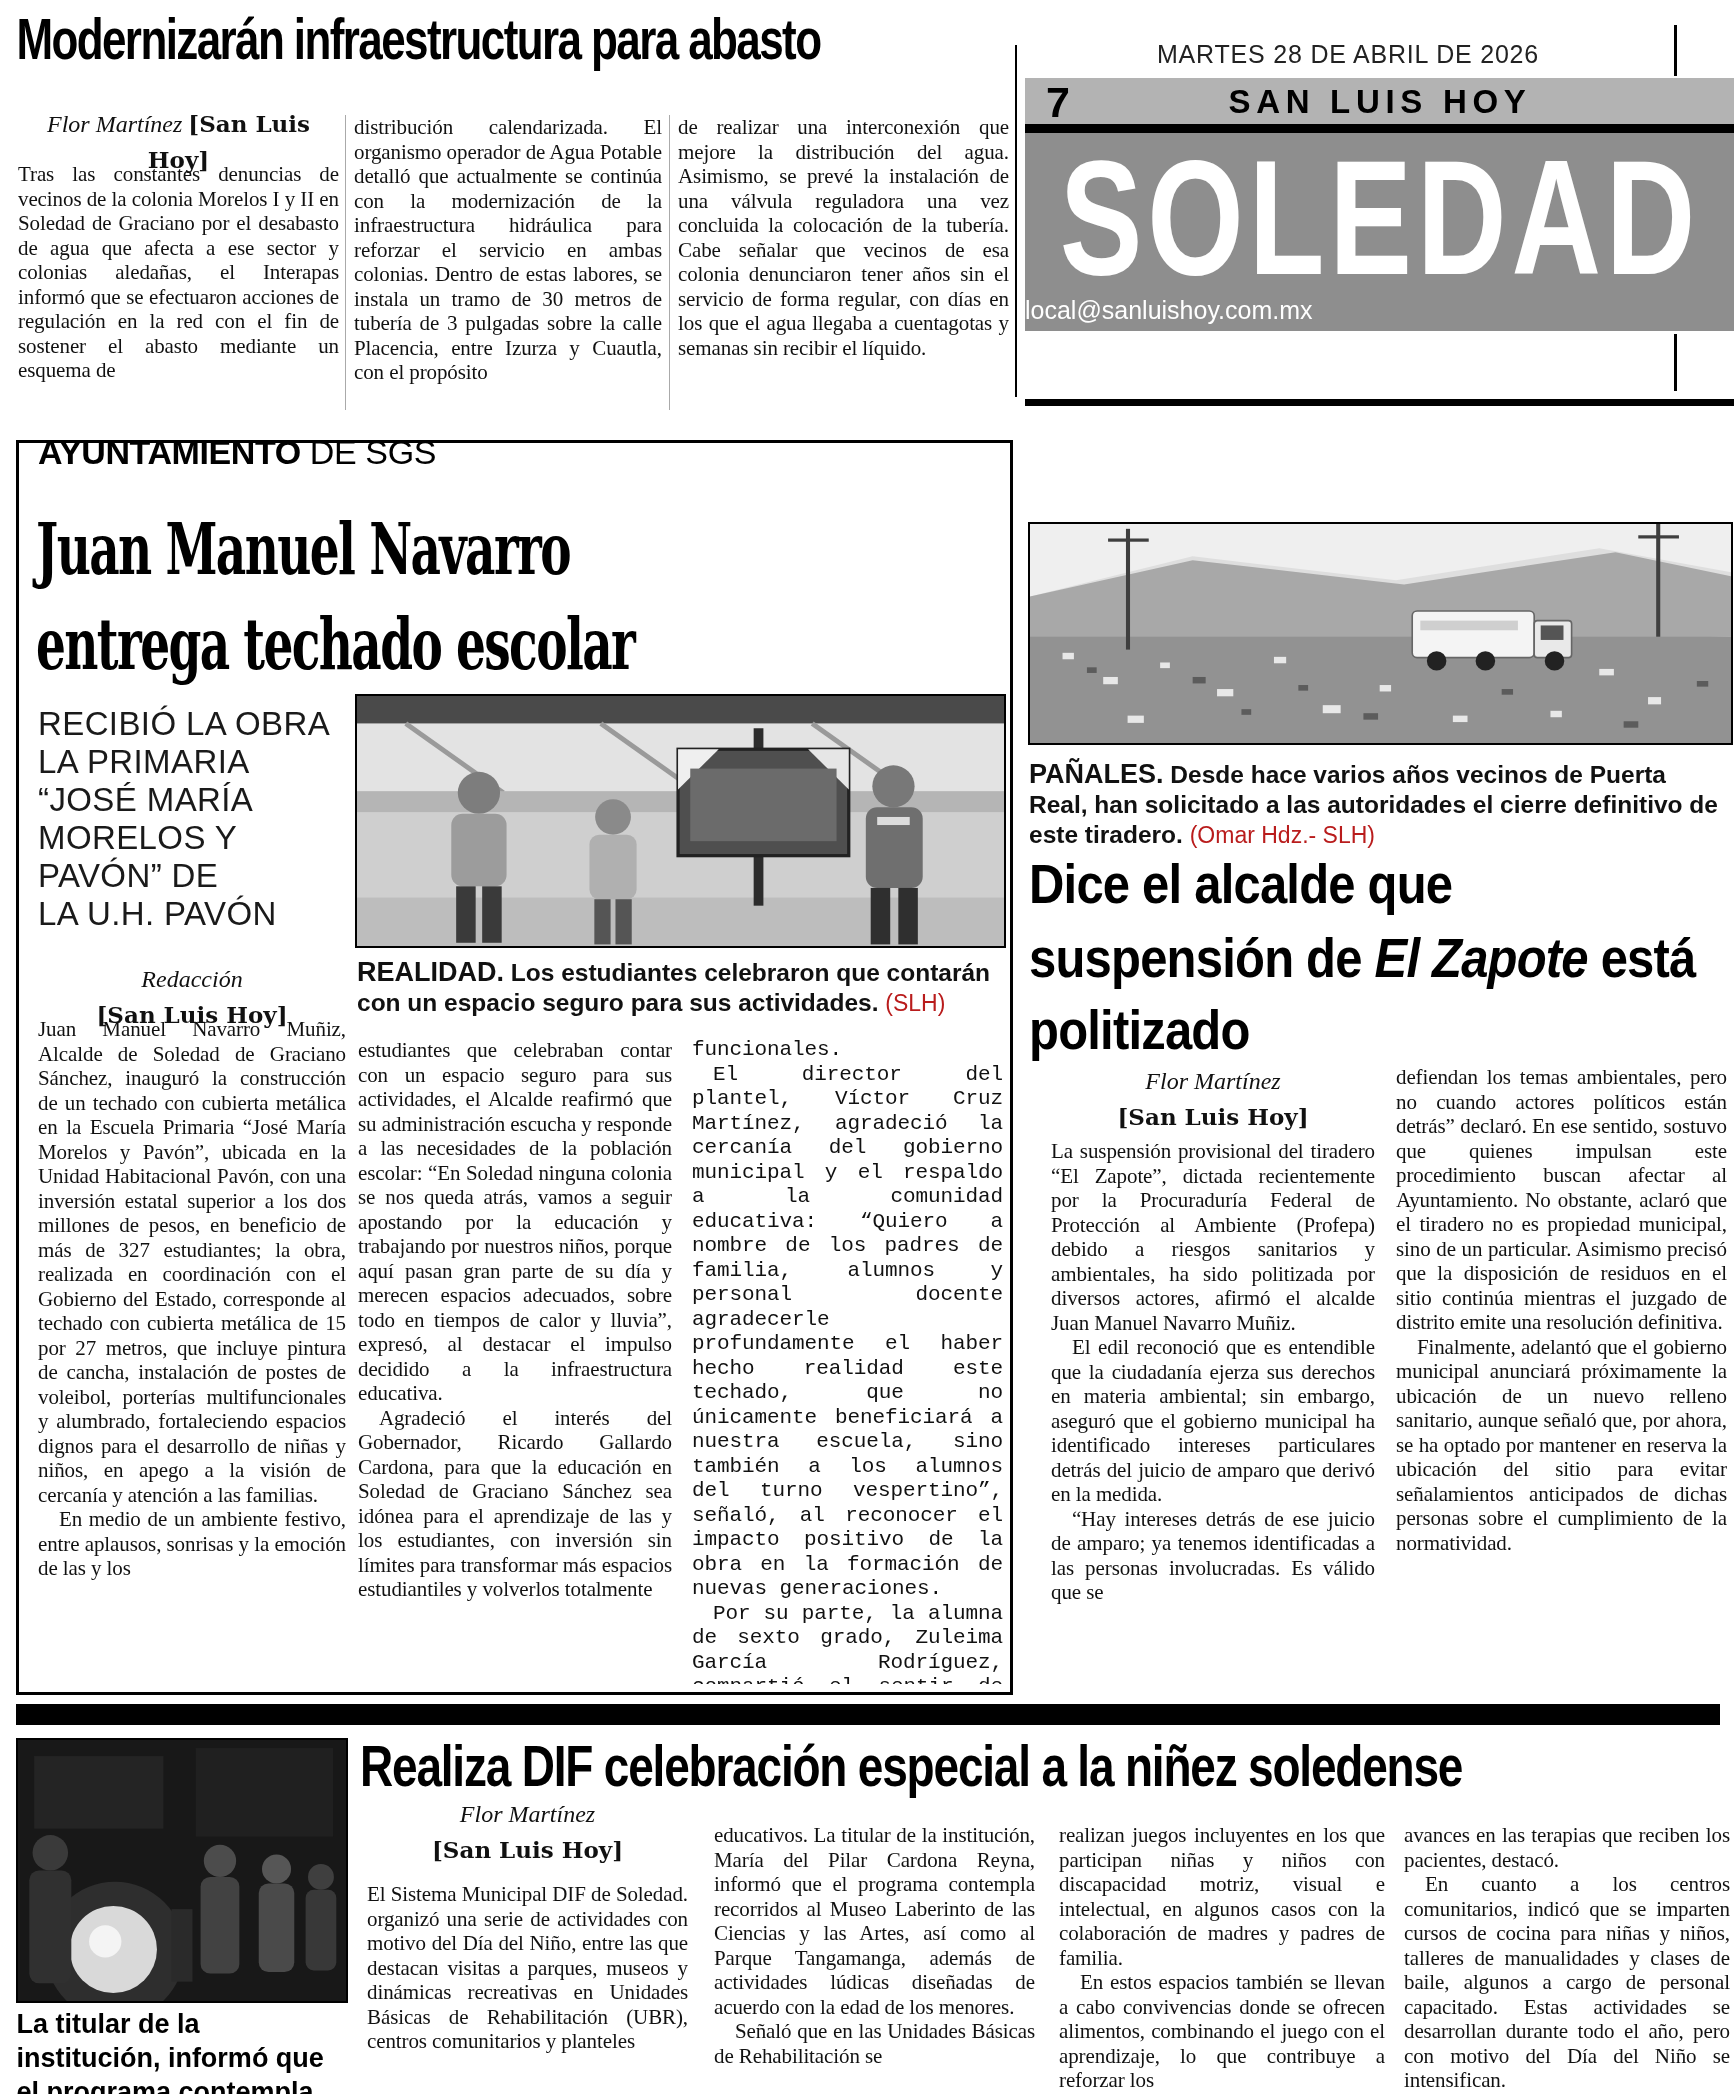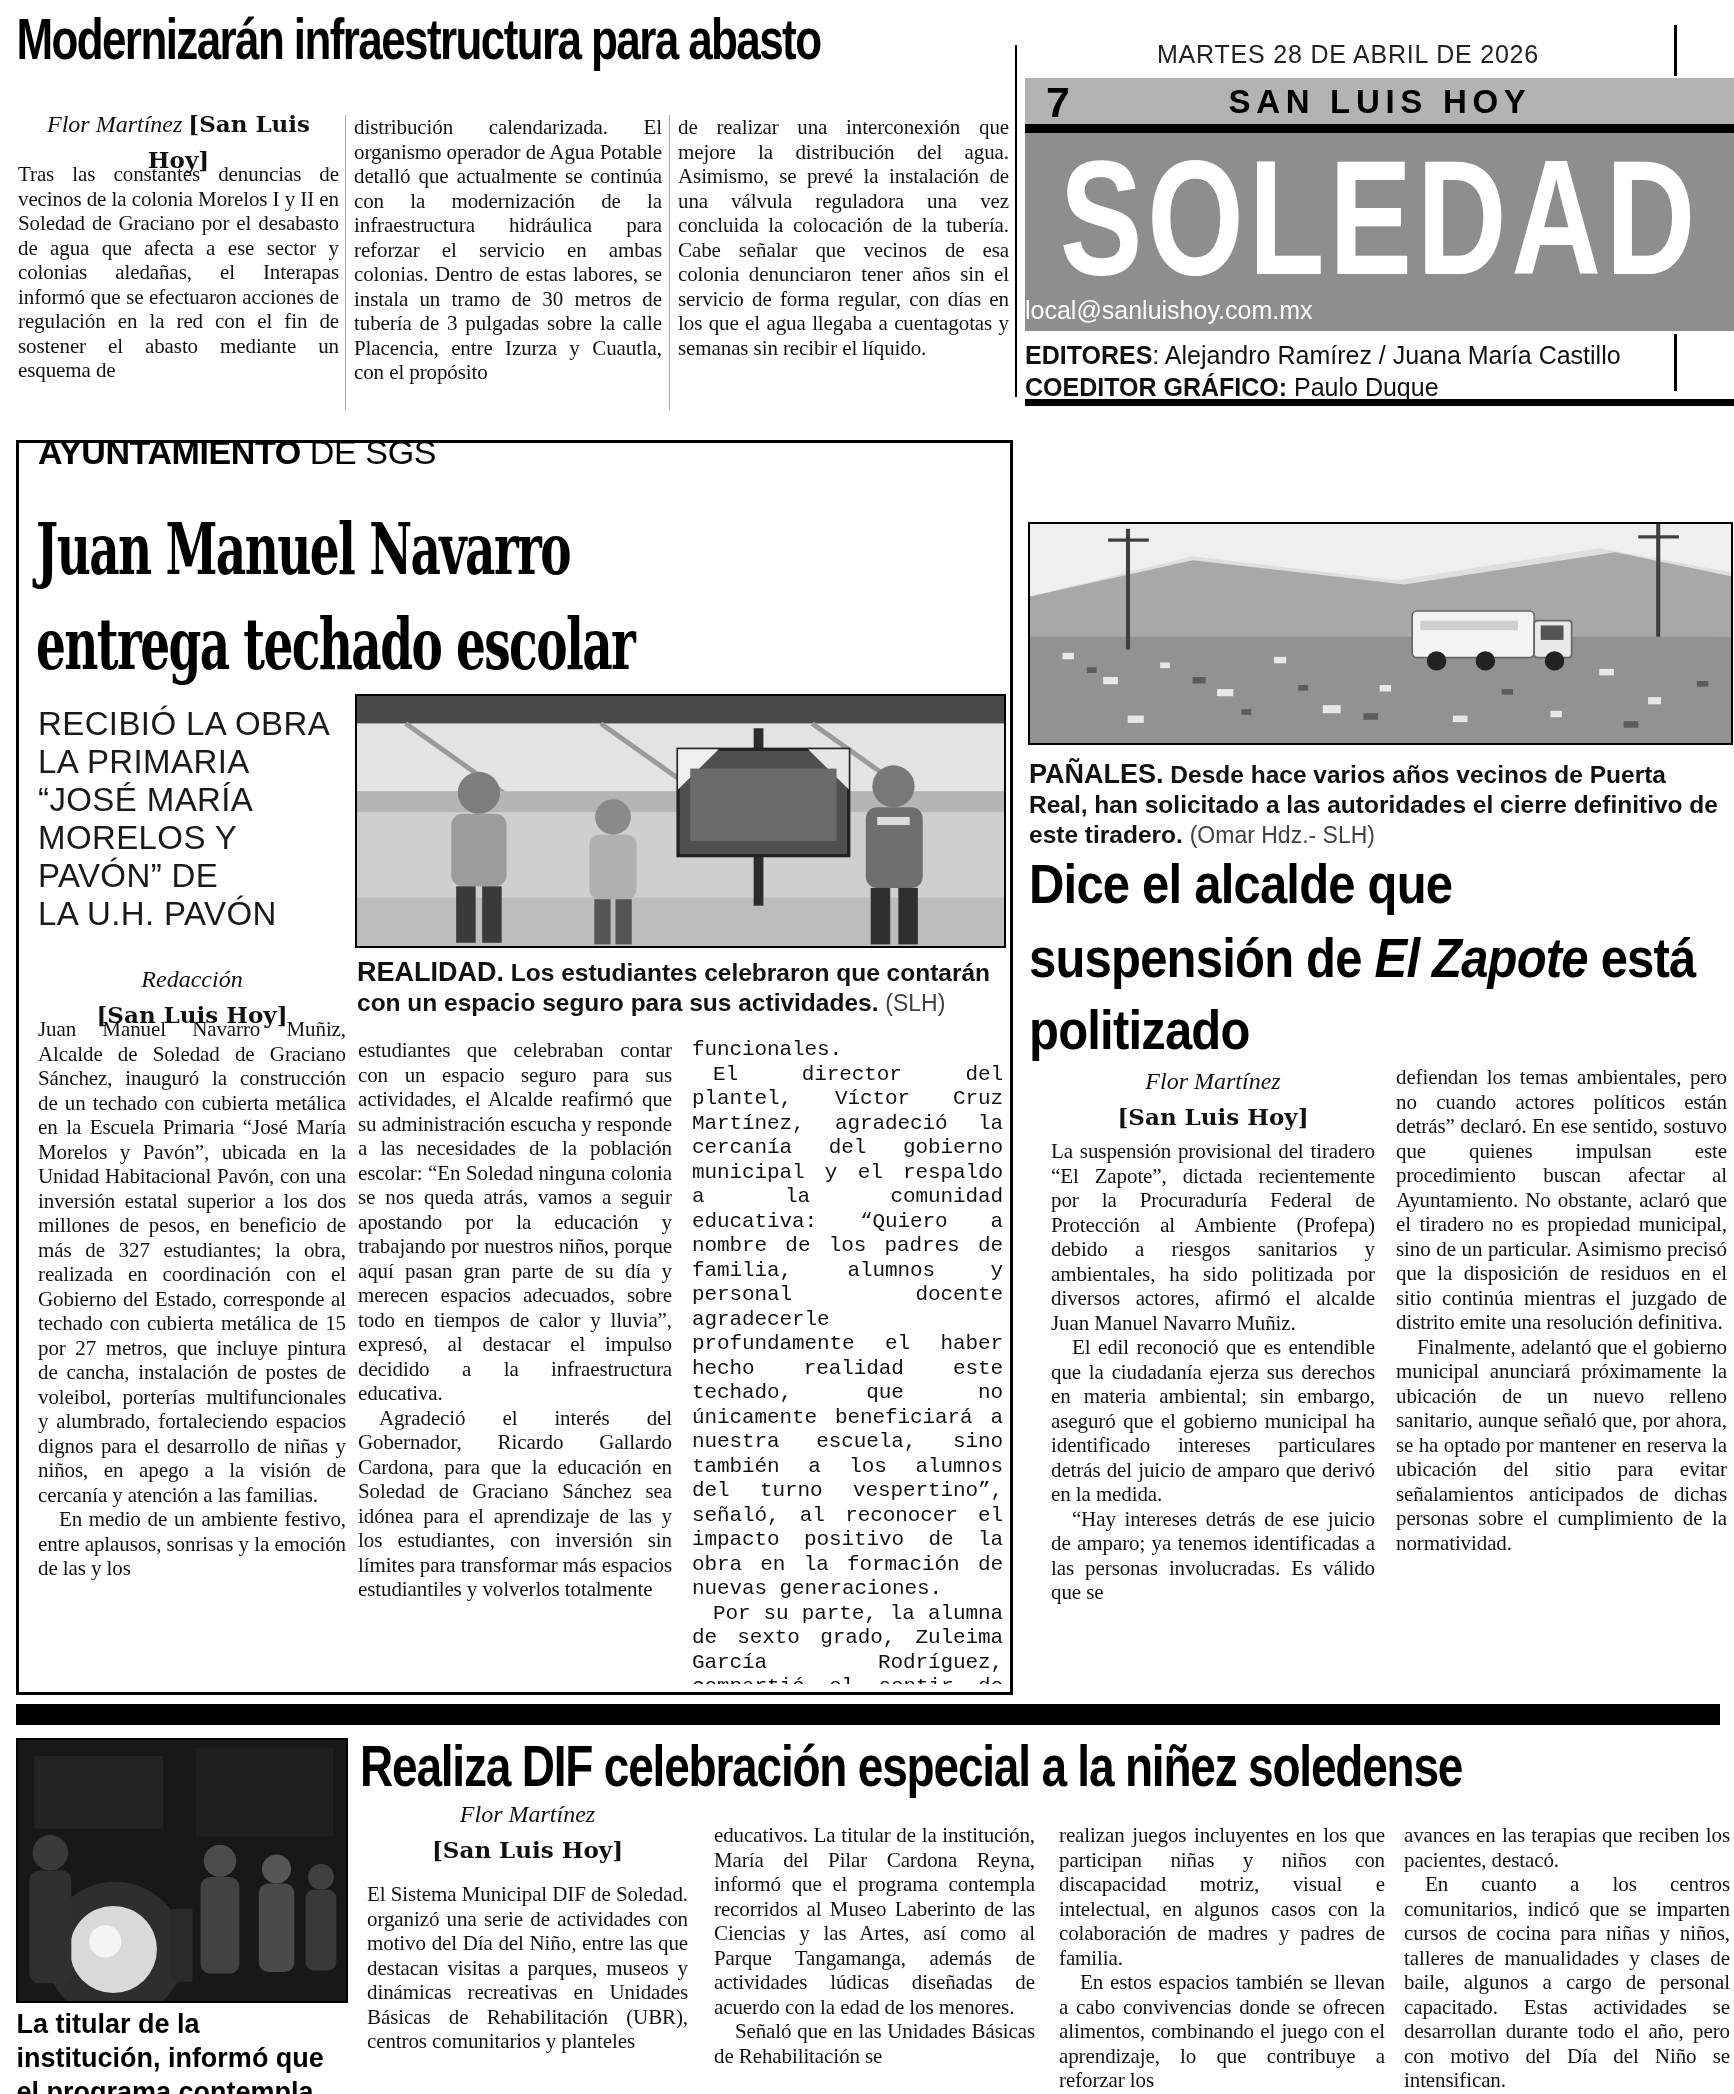--- a/index.html
+++ b/index.html
@@ -22,21 +22,21 @@
   .subhead{font-family:"Liberation Sans",sans-serif;font-size:33px;line-height:38px;color:#1a1a1a;letter-spacing:0.4px;}
   
   .body-col{font-family:"Liberation Serif",serif;font-size:21px;line-height:24.5px;text-align:justify;
             letter-spacing:-0.1px;color:#111;}
   .byline{text-align:center;font-size:24px;line-height:35px;}
   .byline .author{font-style:italic;font-family:"Liberation Serif",serif;}
   .byline .brand{font-weight:bold;font-family:"DejaVu Serif",serif;font-size:23px;}
   
   .caption{font-family:"Liberation Sans",sans-serif;font-size:24.5px;line-height:30px;color:#111;font-weight:bold;}
   .caption .lead{font-size:27px;font-weight:bold;margin-top:36px;}
-  .caption .credit{font-weight:normal;color:#404040;font-size:23px;}
+  .caption .credit{font-weight:normal;color:#b91c1c;font-size:23px;}
   .caption3{font-family:"Liberation Sans",sans-serif;font-weight:bold;font-size:27px;line-height:34px;color:#000;}
   
   .date{font-family:"Liberation Sans",sans-serif;font-size:25px;letter-spacing:0.8px;color:#222;text-align:center;}
   .graybar{background:#b3b3b3;}
   .graybar .num{font-family:"Liberation Sans",sans-serif;font-weight:bold;font-size:43px;color:#000;}
   .graybar .paper{font-family:"Liberation Sans",sans-serif;font-weight:bold;font-size:33px;letter-spacing:5.7px;color:#000;
                   text-align:center;line-height:47px;}
   .soledadbox{background:#8e8e8e;}
   .soledad{font-family:"Liberation Sans",sans-serif;font-weight:bold;font-size:124px;letter-spacing:4.9px;color:#fff;
            text-align:center;transform:scaleY(1.32);transform-origin:top center;line-height:124px;}
@@ -78,24 +78,20 @@
     <div class="paper">SAN LUIS HOY</div>
   </div>
 
   <div class="abs rule" style="left:1025px;top:124px;width:710px;height:9px;"></div>
 
   <div class="abs soledadbox" style="left:1025px;top:133px;width:710px;height:198px;">
     <div class="soledad" style="margin-top:1.6px;">SOLEDAD</div>
     <div class="abs email" style="left:0;bottom:6.5px;width:100%;">local@sanluishoy.com.mx</div>
   </div>
 
-  <div class="abs editors" style="left:1025px;top:339px;width:646px;">
-    <div><span class="lbl">EDITORES</span><span>: Alejandro Ramírez / Juana María Castillo</span></div>
-    <div><span class="lbl">COEDITOR GRÁFICO:</span><span> Paulo Duque</span></div>
-  </div>
 
   <div class="abs rule" style="left:1025px;top:399px;width:710px;height:7.4px;"></div>
 
   <div class="abs boxed" style="left:16.4px;top:440px;width:997px;height:1255px;"></div>
 
   <div class="abs kicker" style="left:38px;top:433px;">
     <span class="b">AYUNTAMIENTO</span><span> DE SGS</span>
   </div>
 
   <div class="abs h2 pre" style="left:36px;top:502px;width:949px;">Juan Manuel Navarro

